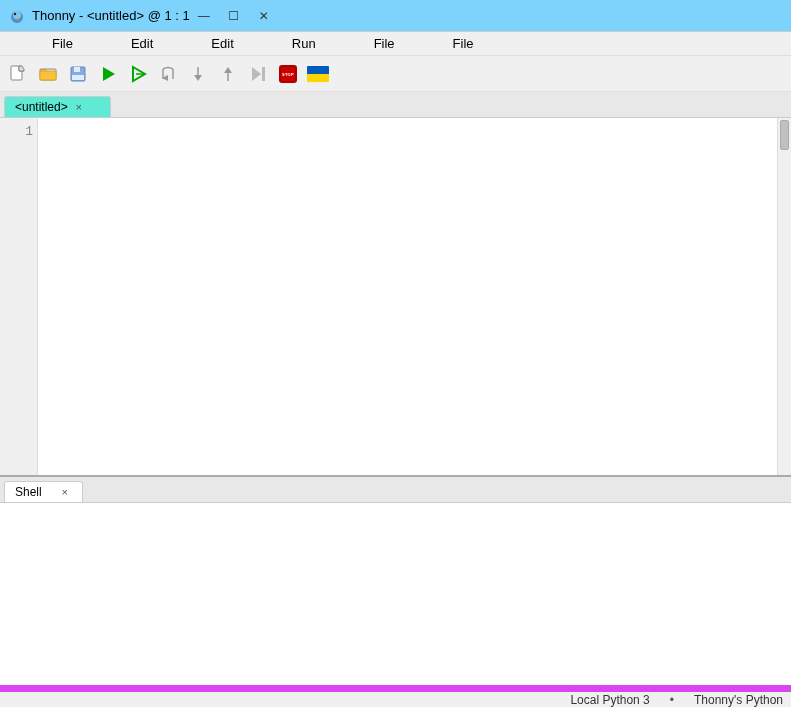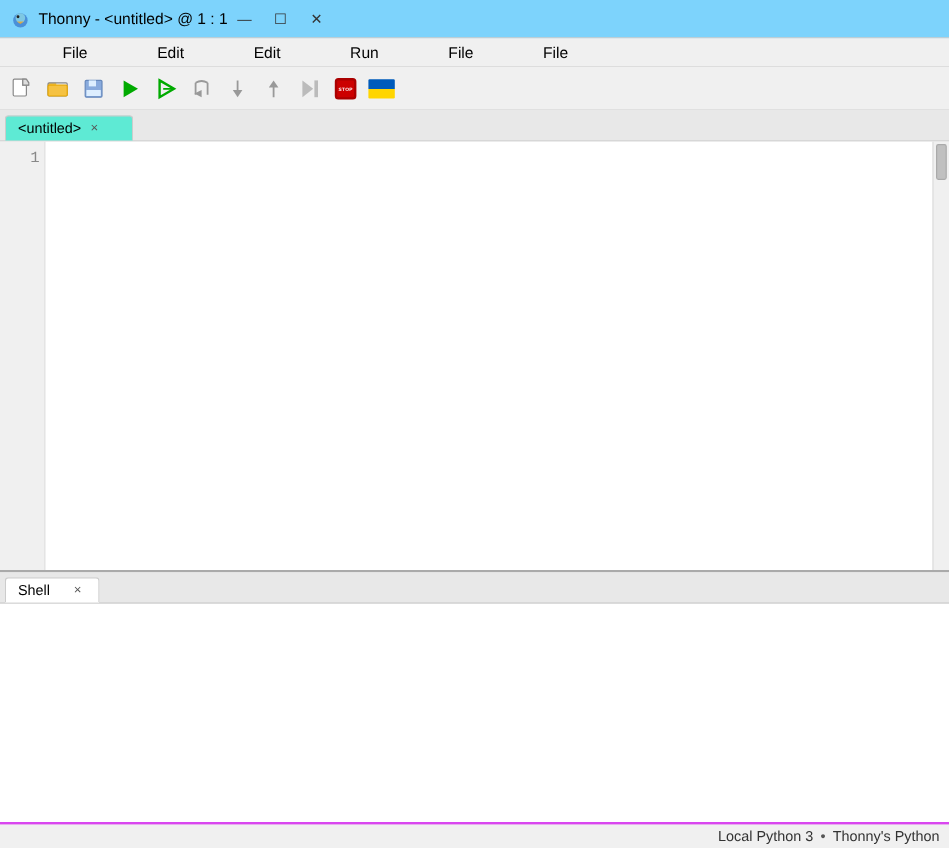--- a/index.html
+++ b/index.html
@@ -229,25 +229,25 @@
     }
 
     
     #status-bar {
       background: #f0f0f0;
       height: 22px;
       display: flex;
       align-items: center;
       justify-content: flex-end;
       padding: 0 8px;
-      border-top: 2px solid #d946ef;
+      border-top: 7px solid #d946ef;
       flex-shrink: 0;
       font-size: 12px;
       color: #333;
-      gap: 6px;
+      gap: 20px;
     }
     .status-dot {
       color: #555;
     }
 
     
     .scrollbar-track {
       background: #f0f0f0;
       position: relative;
     }

